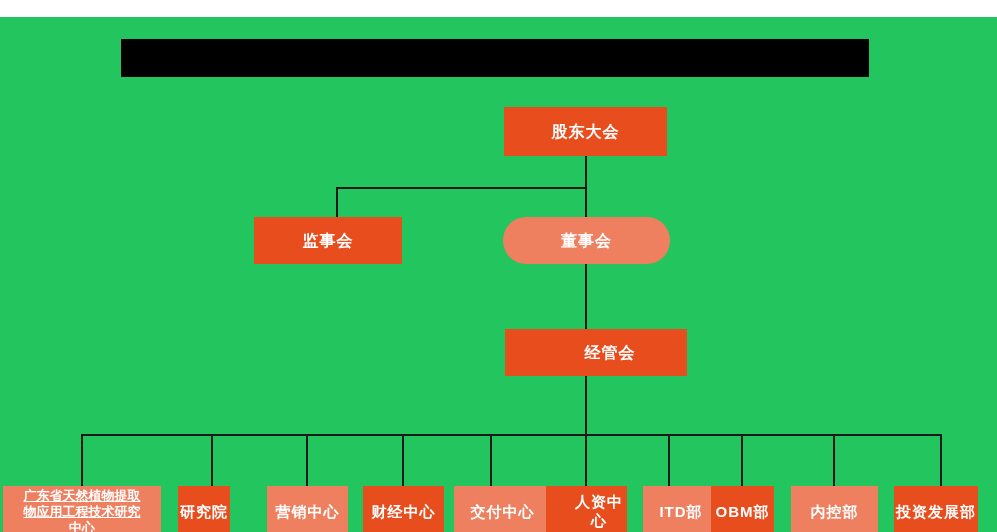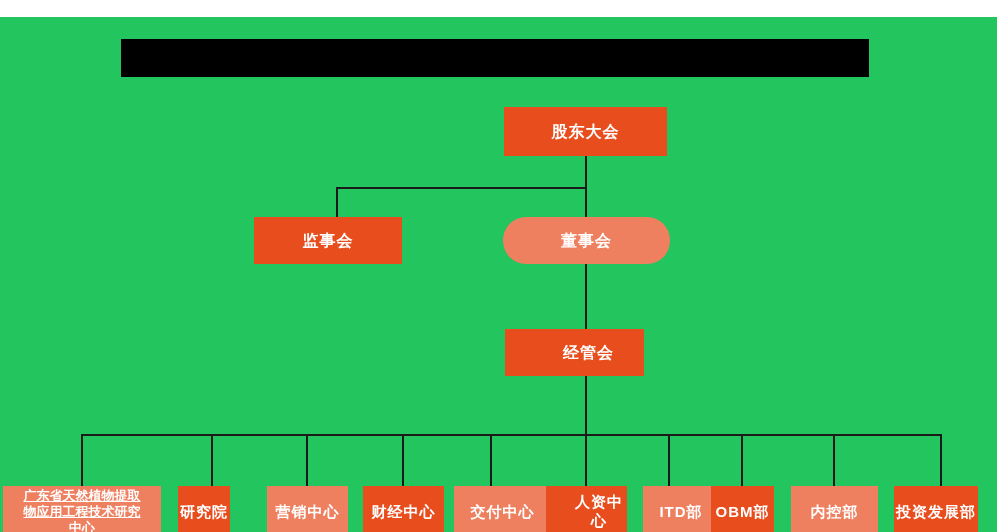--- a/index.html
+++ b/index.html
@@ -12,21 +12,21 @@
   
   .node{position:absolute;display:flex;align-items:center;justify-content:center;
         color:#ffffff;font-weight:bold;text-align:center;letter-spacing:1px;
         font-size:16px;line-height:1.25;box-sizing:border-box;}
   .dark{background:#e84d1e;}
   .light{background:#ee7f5f;}
 
   .n-shareholders{left:504px;top:90px;width:163px;height:49px;}
   .n-supervisory {left:254px;top:200px;width:148px;height:47px;}
   .n-board       {left:503px;top:200px;width:167px;height:47px;border-radius:23px;}
-  .n-management  {left:505px;top:312px;width:139px;height:47px;padding-left:28px;}
+  .n-management  {left:505px;top:312px;width:182px;height:47px;padding-left:28px;}
 
   .dept{top:469px;height:52px;font-size:15px;}
   .d0{left:3px;  width:158px;font-size:13px;letter-spacing:0;padding:2px 16px;text-decoration:underline;}
   .d1{left:178px;width:52px;}
   .d2{left:267px;width:81px;}
   .d3{left:363px;width:81px;}
   .d4{left:454px;width:97px;}
   .d5{left:546px;width:81px;padding-left:25px;}
   .d6{left:643px;width:76px;}
   .d7{left:711px;width:63px;}

